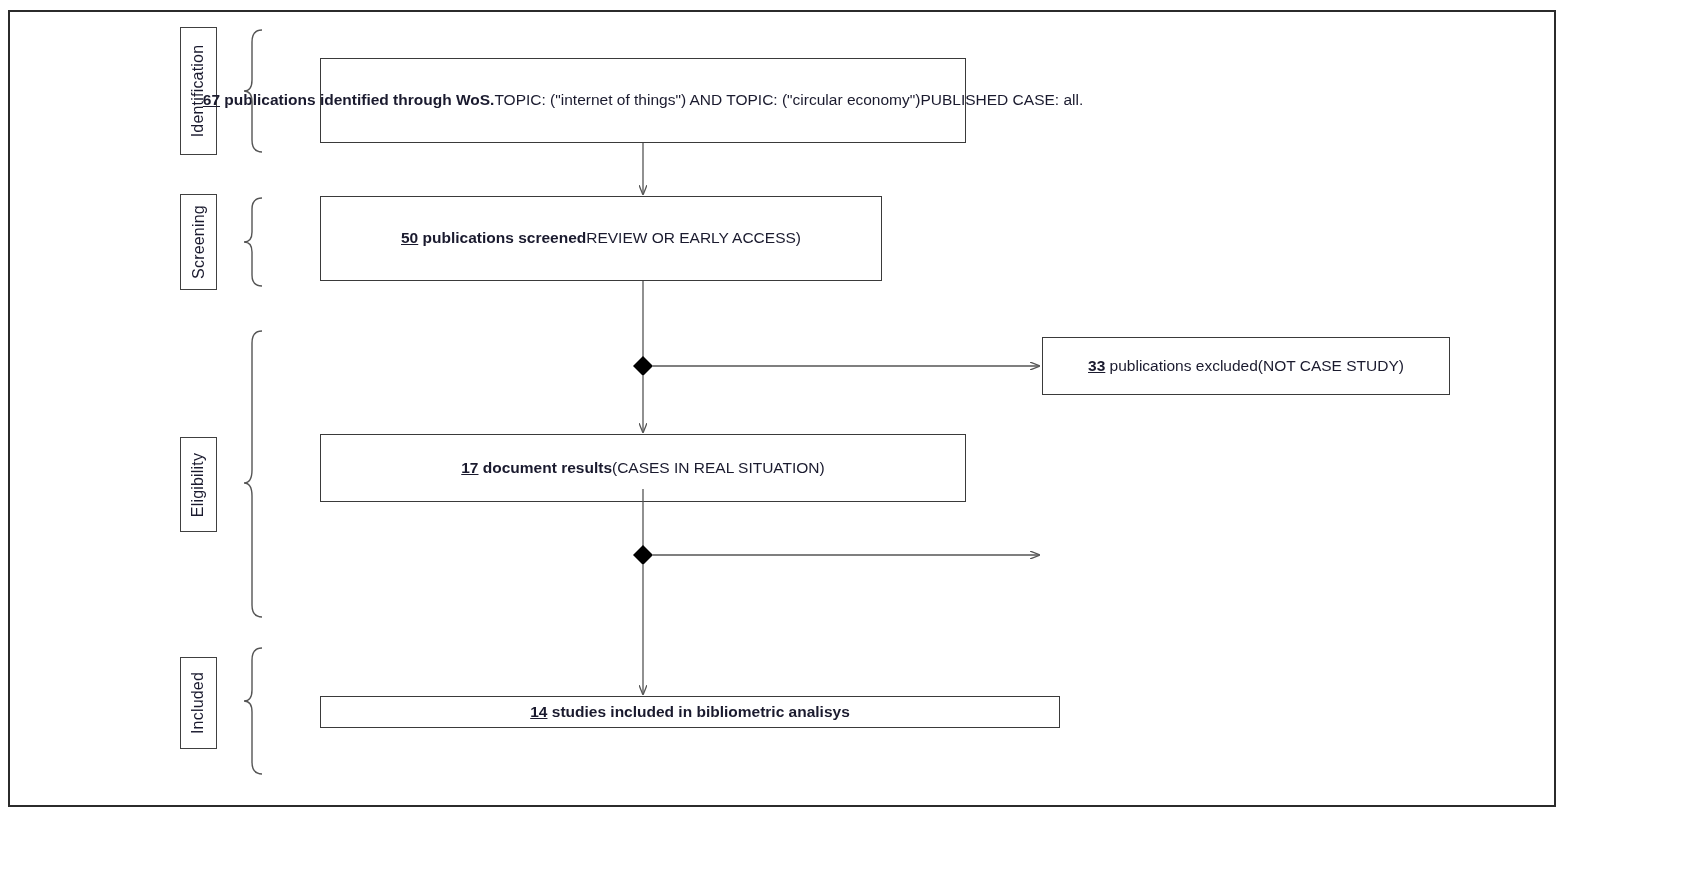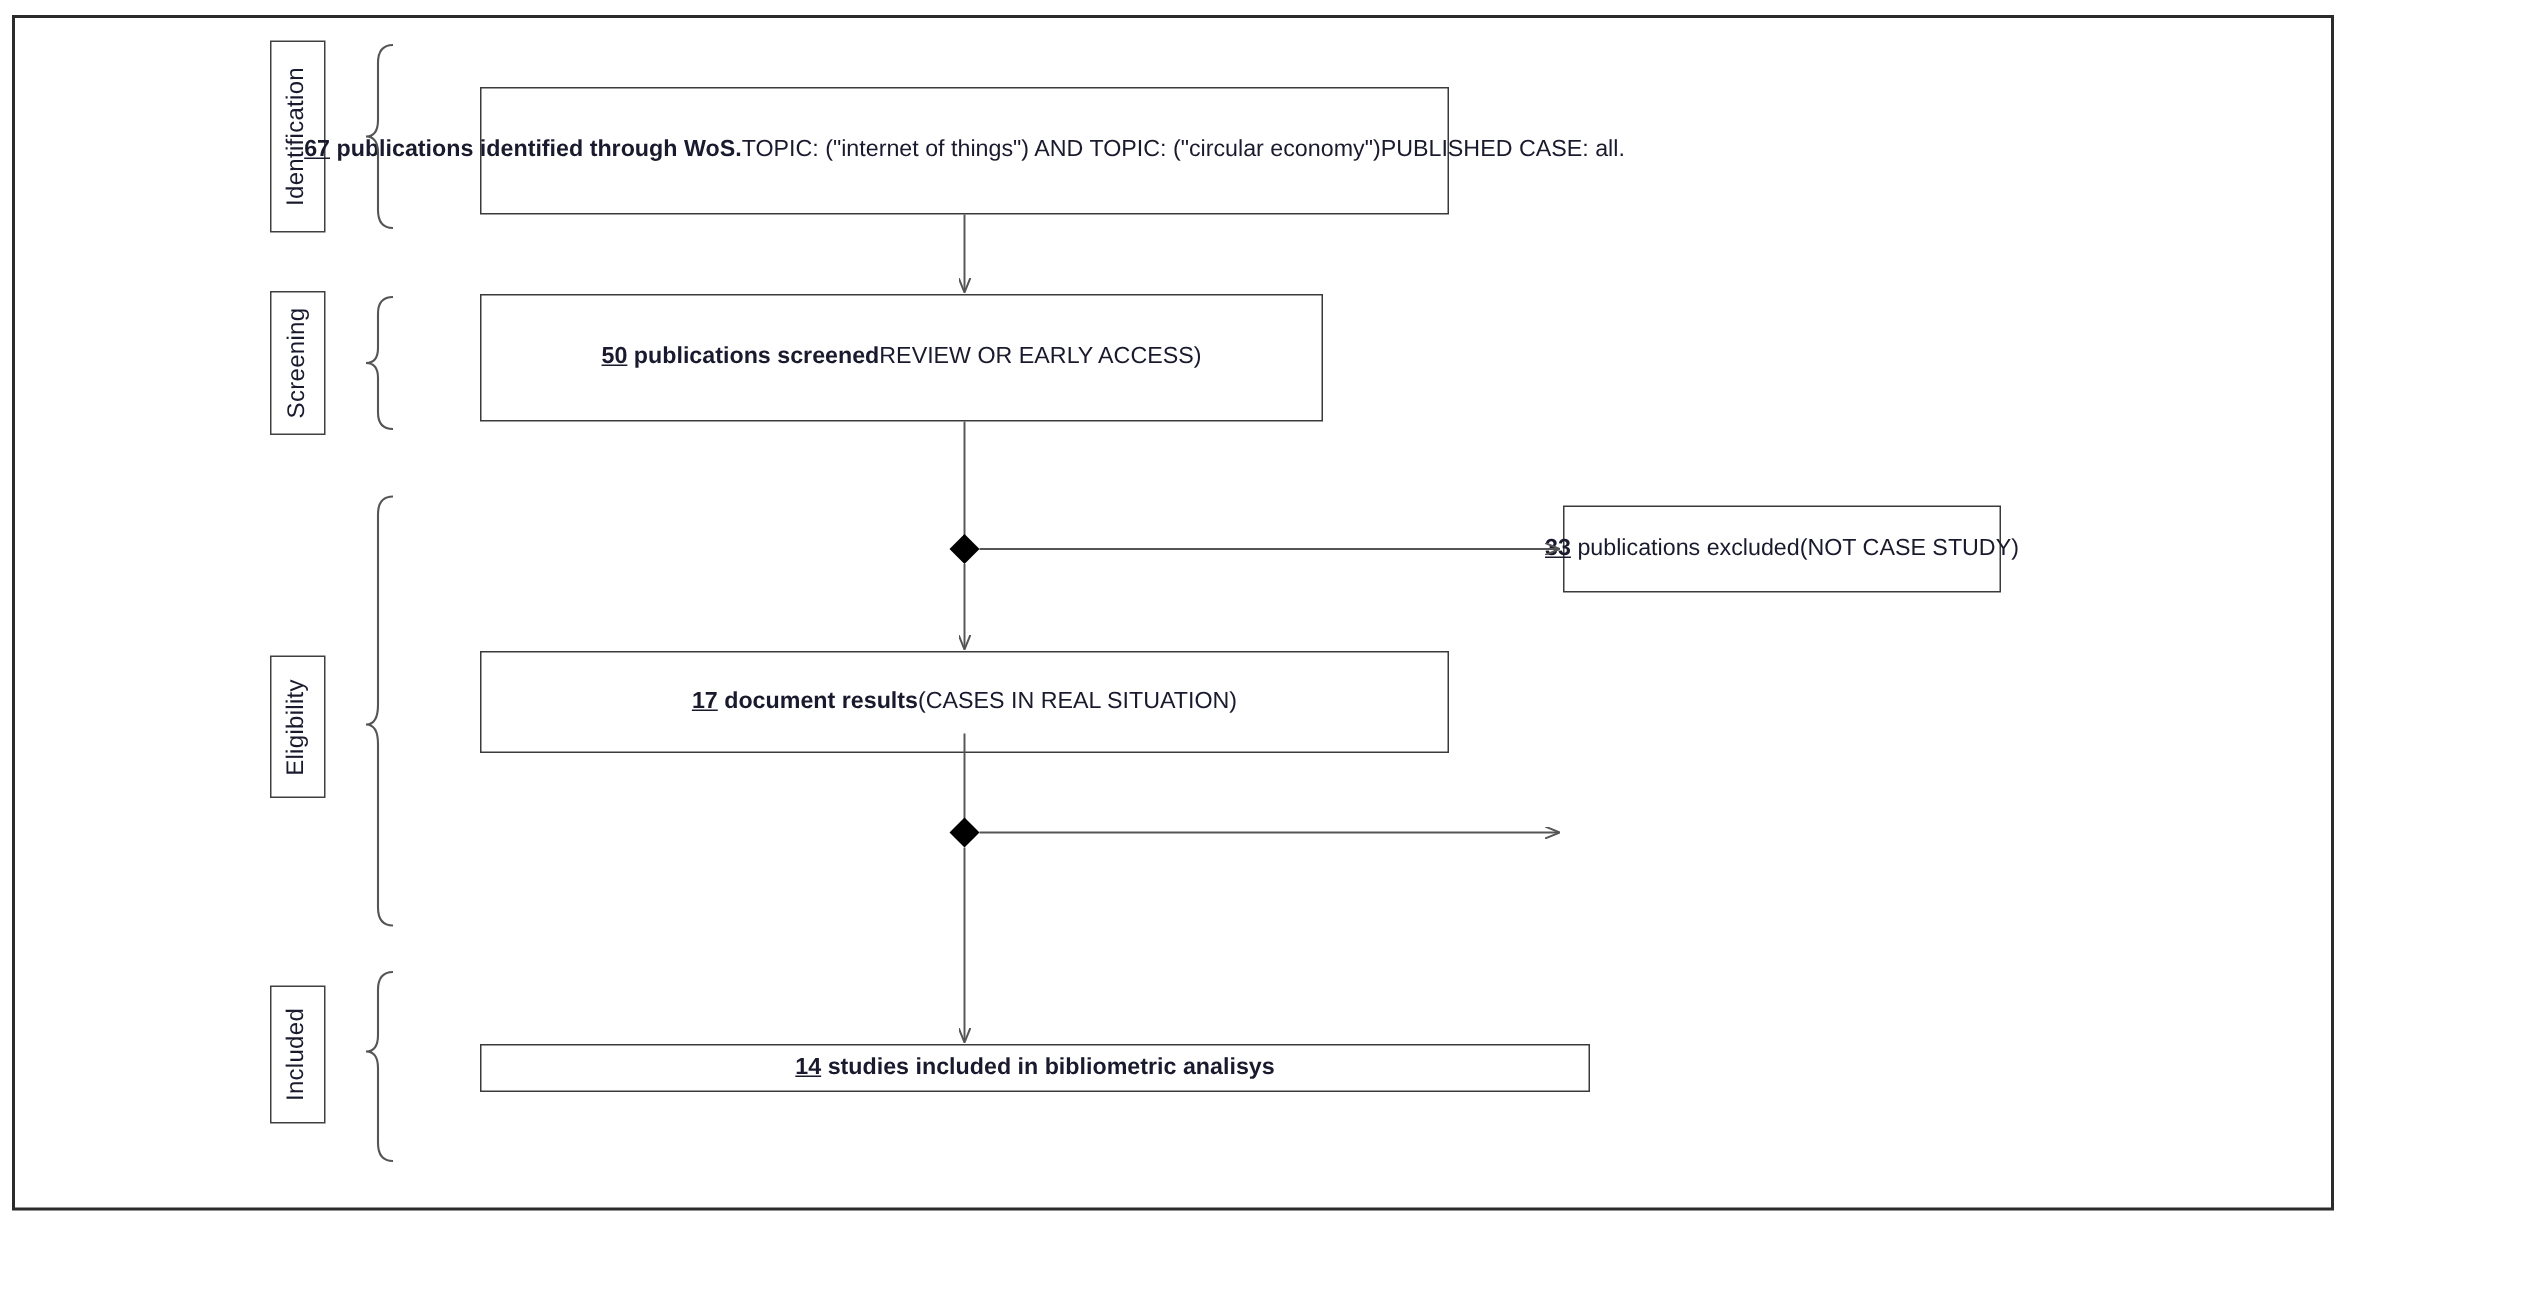--- a/index.html
+++ b/index.html
@@ -130,21 +130,21 @@
     </div>
     <div class="line">(CASES IN REAL SITUATION)</div>
   </div>
 
   <div class="flow-box" style="left:320px; top:696px; width:740px; height:32px;">
     <div class="line bold">
       <span class="num-u">14</span><span> studies included in bibliometric analisys</span>
     </div>
   </div>
 
-  <div class="flow-box" style="left:1042px; top:337px; width:292px; height:58px;text-align:right;">
+  <div class="flow-box" style="left:1042px; top:337px; width:408px; height:58px;text-align:right;">
     <div class="line">
       <span class="num-u">33</span><span> publications excluded</span>
     </div>
     <div class="line">(NOT CASE STUDY)</div>
   </div>
 
 
   <svg class="vec" viewBox="0 0 1690 877">
     <defs>
       <marker id="arrowhead" markerWidth="10" markerHeight="8" refX="9" refY="4" orient="auto" markerUnits="userSpaceOnUse">

